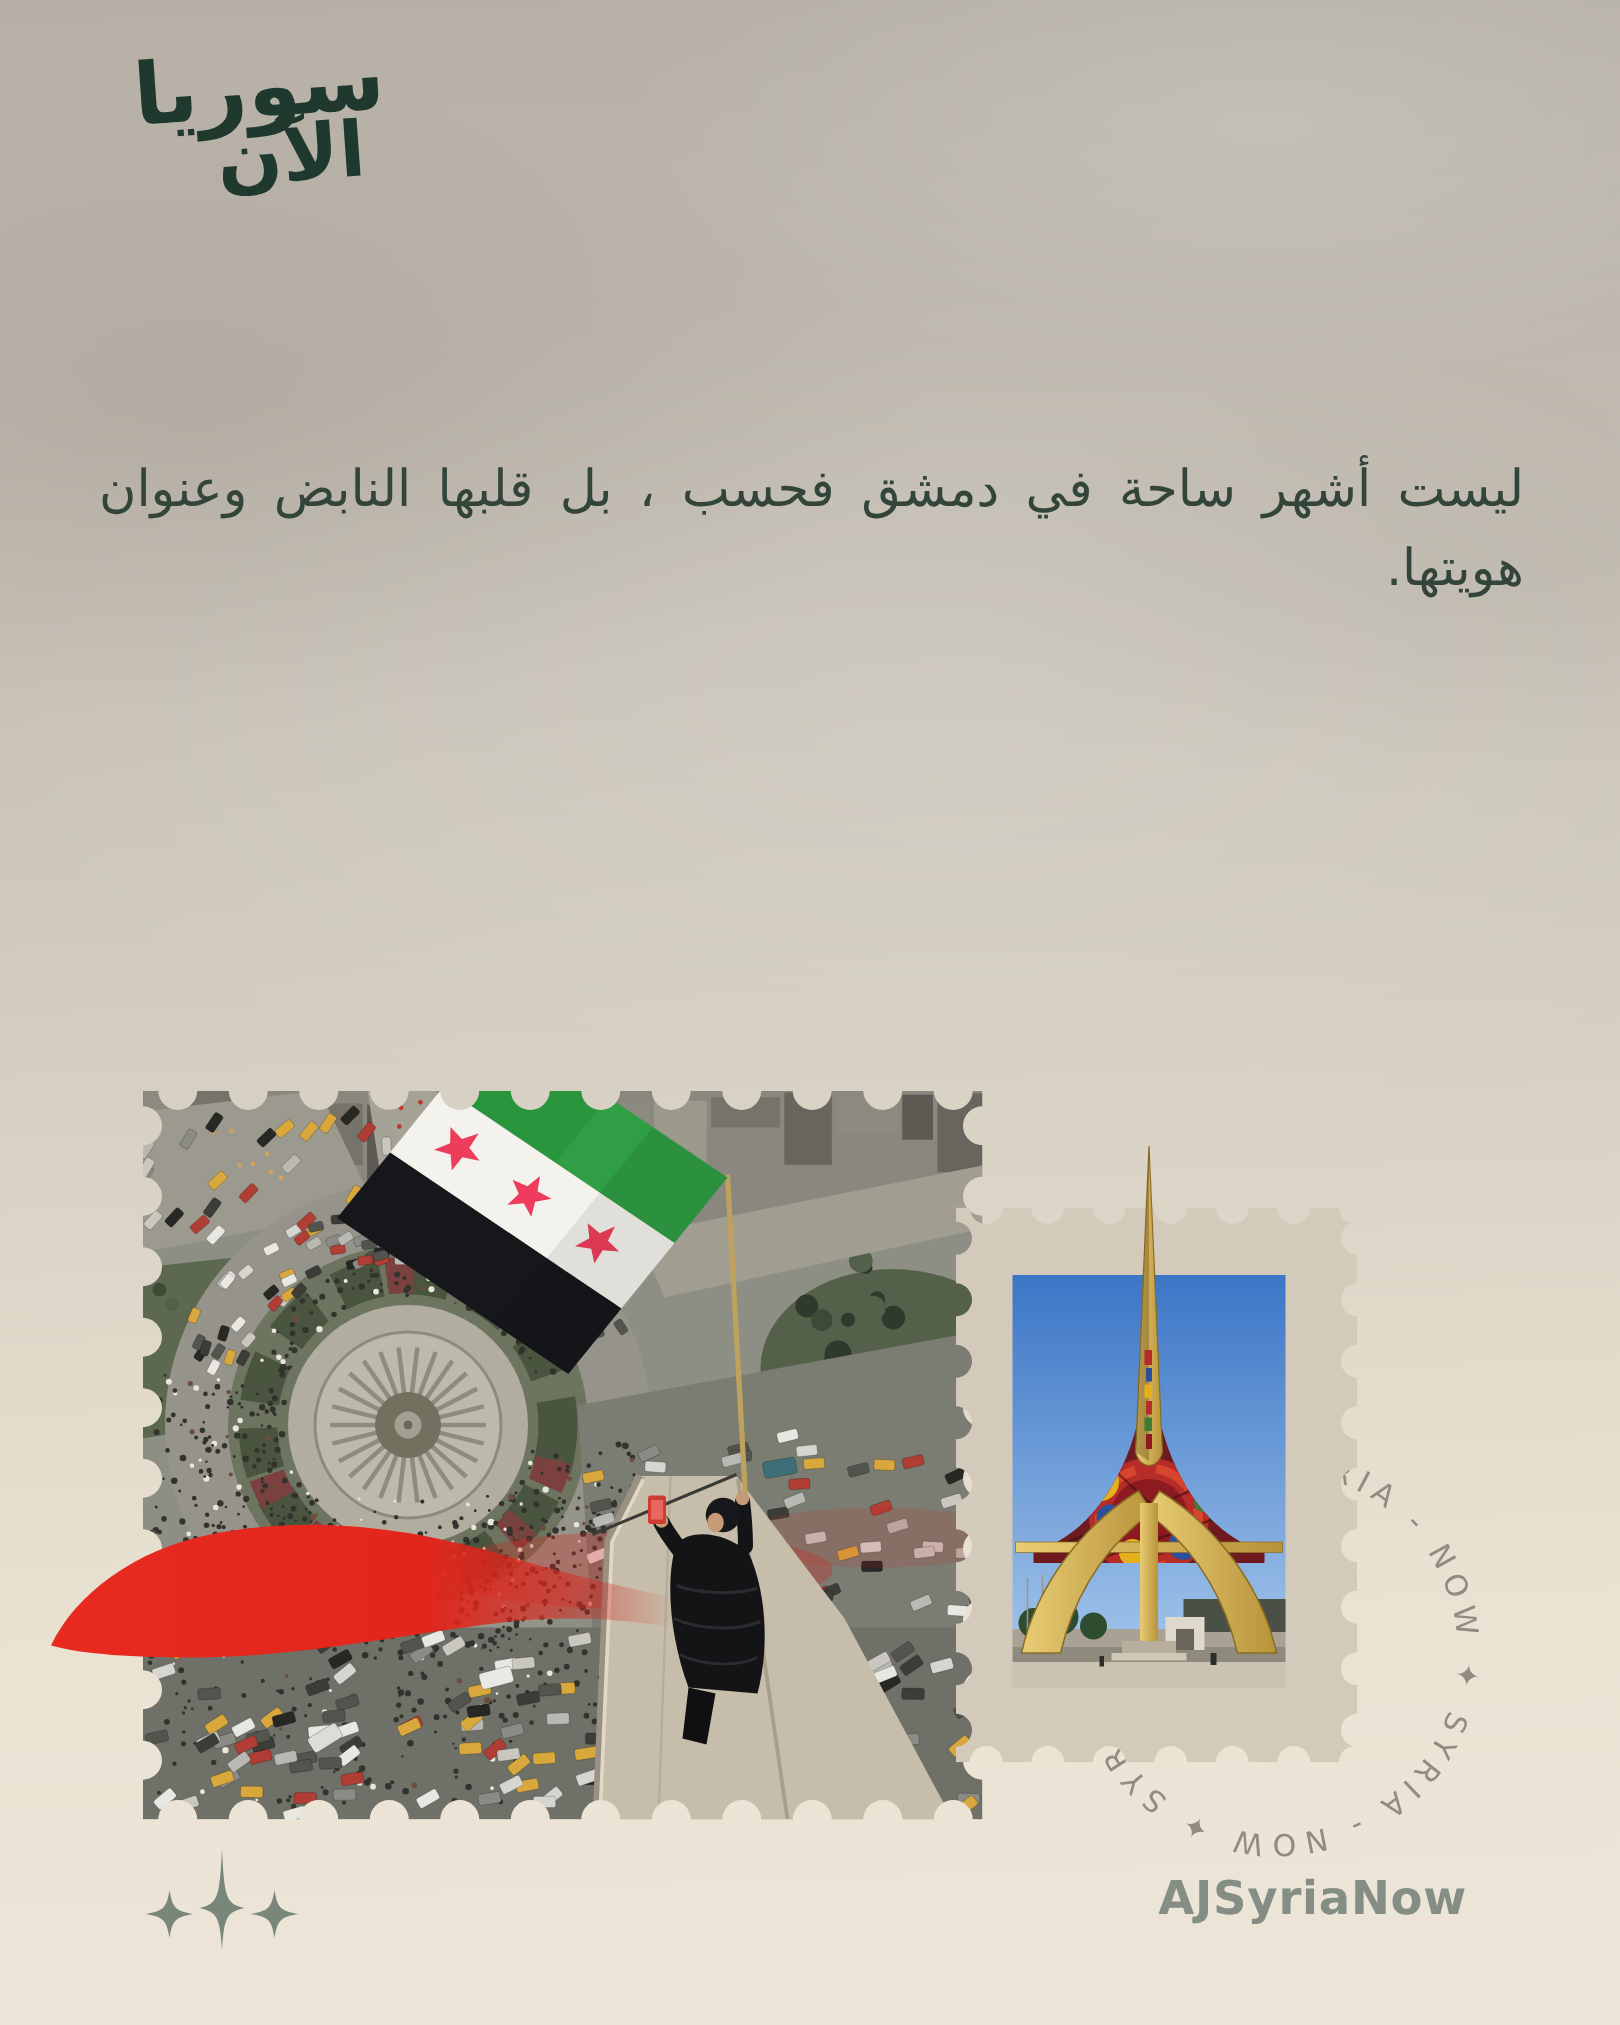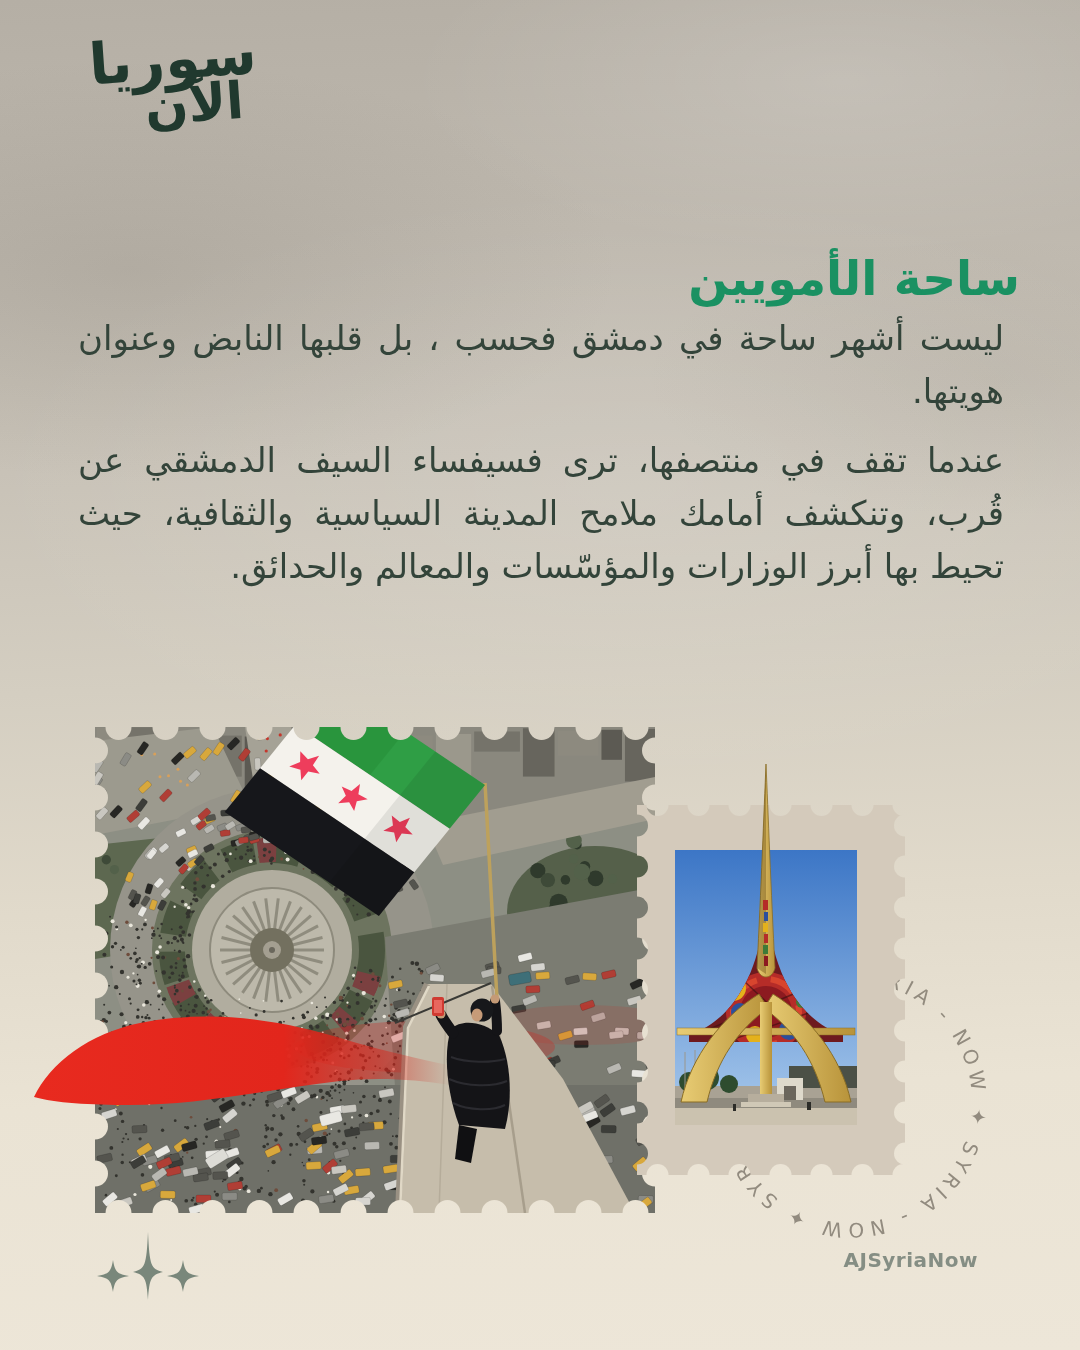--- a/index.html
+++ b/index.html
@@ -13,42 +13,40 @@
       radial-gradient(ellipse 900px 420px at 58% 36%, rgba(255,255,255,.12), transparent 72%),
       radial-gradient(ellipse 500px 200px at 92% 28%, rgba(120,114,104,.10), transparent 70%);}
   .logo{position:absolute;left:78px;top:34px;width:180px;color:#20392e;
     font-weight:bold;text-align:right;direction:rtl;transform:rotate(-4deg);line-height:.88;}
   .logo .l1{font-size:57px;}
   .logo .l2{font-size:51px;margin-right:16px;}
   .title{position:absolute;right:60px;top:220px;direction:rtl;color:#1a9162;
     font-size:47px;font-weight:bold;letter-spacing:-1px;}
   .bodytext{position:absolute;right:60px;left:62px;top:296px;direction:rtl;
     color:#33443a;font-size:34px;line-height:53px;}
-  .bodytext p{margin:16px;text-align:justify;}
+  .bodytext p{margin:4px;text-align:justify;}
   .handle{position:absolute;right:102px;top:1248px;color:#858e84;
-    font-size:20px;font-weight:bold;letter-spacing:.5px;}
+    font-size:31px;font-weight:bold;letter-spacing:.5px;}
   svg{display:block;}
   .abs{position:absolute;}
   .circtext{font-size:20px;letter-spacing:5px;fill:#8b8478;opacity:.92;}
 </style>
 </head>
 <body>
 
 <div id="canvas">
   <div class="clouds"></div>
 
   <div class="logo">
     <div class="l1">سوريا</div>
     <div class="l2">الآن</div>
   </div>
 
-  <h1 class="title">ساحة الأمويين</h1>
   <div class="bodytext">
     <p>ليست أشهر ساحة في دمشق فحسب ، بل قلبها النابض وعنوان هويتها.</p>
-    <p>عندما تقف في منتصفها، ترى فسيفساء السيف الدمشقي عن قُرب، وتنكشف أمامك ملامح المدينة السياسية والثقافية، حيث تحيط بها أبرز الوزارات والمؤسّسات والمعالم والحدائق.</p>
   </div>
 
   <svg class="abs" style="left:95px;top:727px" width="560" height="486" viewBox="0 0 560 486">
     <defs>
       <mask id="mL" maskUnits="userSpaceOnUse" x="0" y="0" width="560" height="486">
         <rect x="0" y="0" width="560" height="486" fill="#fff"></rect>
         <g id="mLholes" fill="#000">
             <circle cx="23.5" cy="0" r="13"></circle>
             <circle cx="23.5" cy="486" r="13"></circle>
             <circle cx="70.5" cy="0" r="13"></circle>

